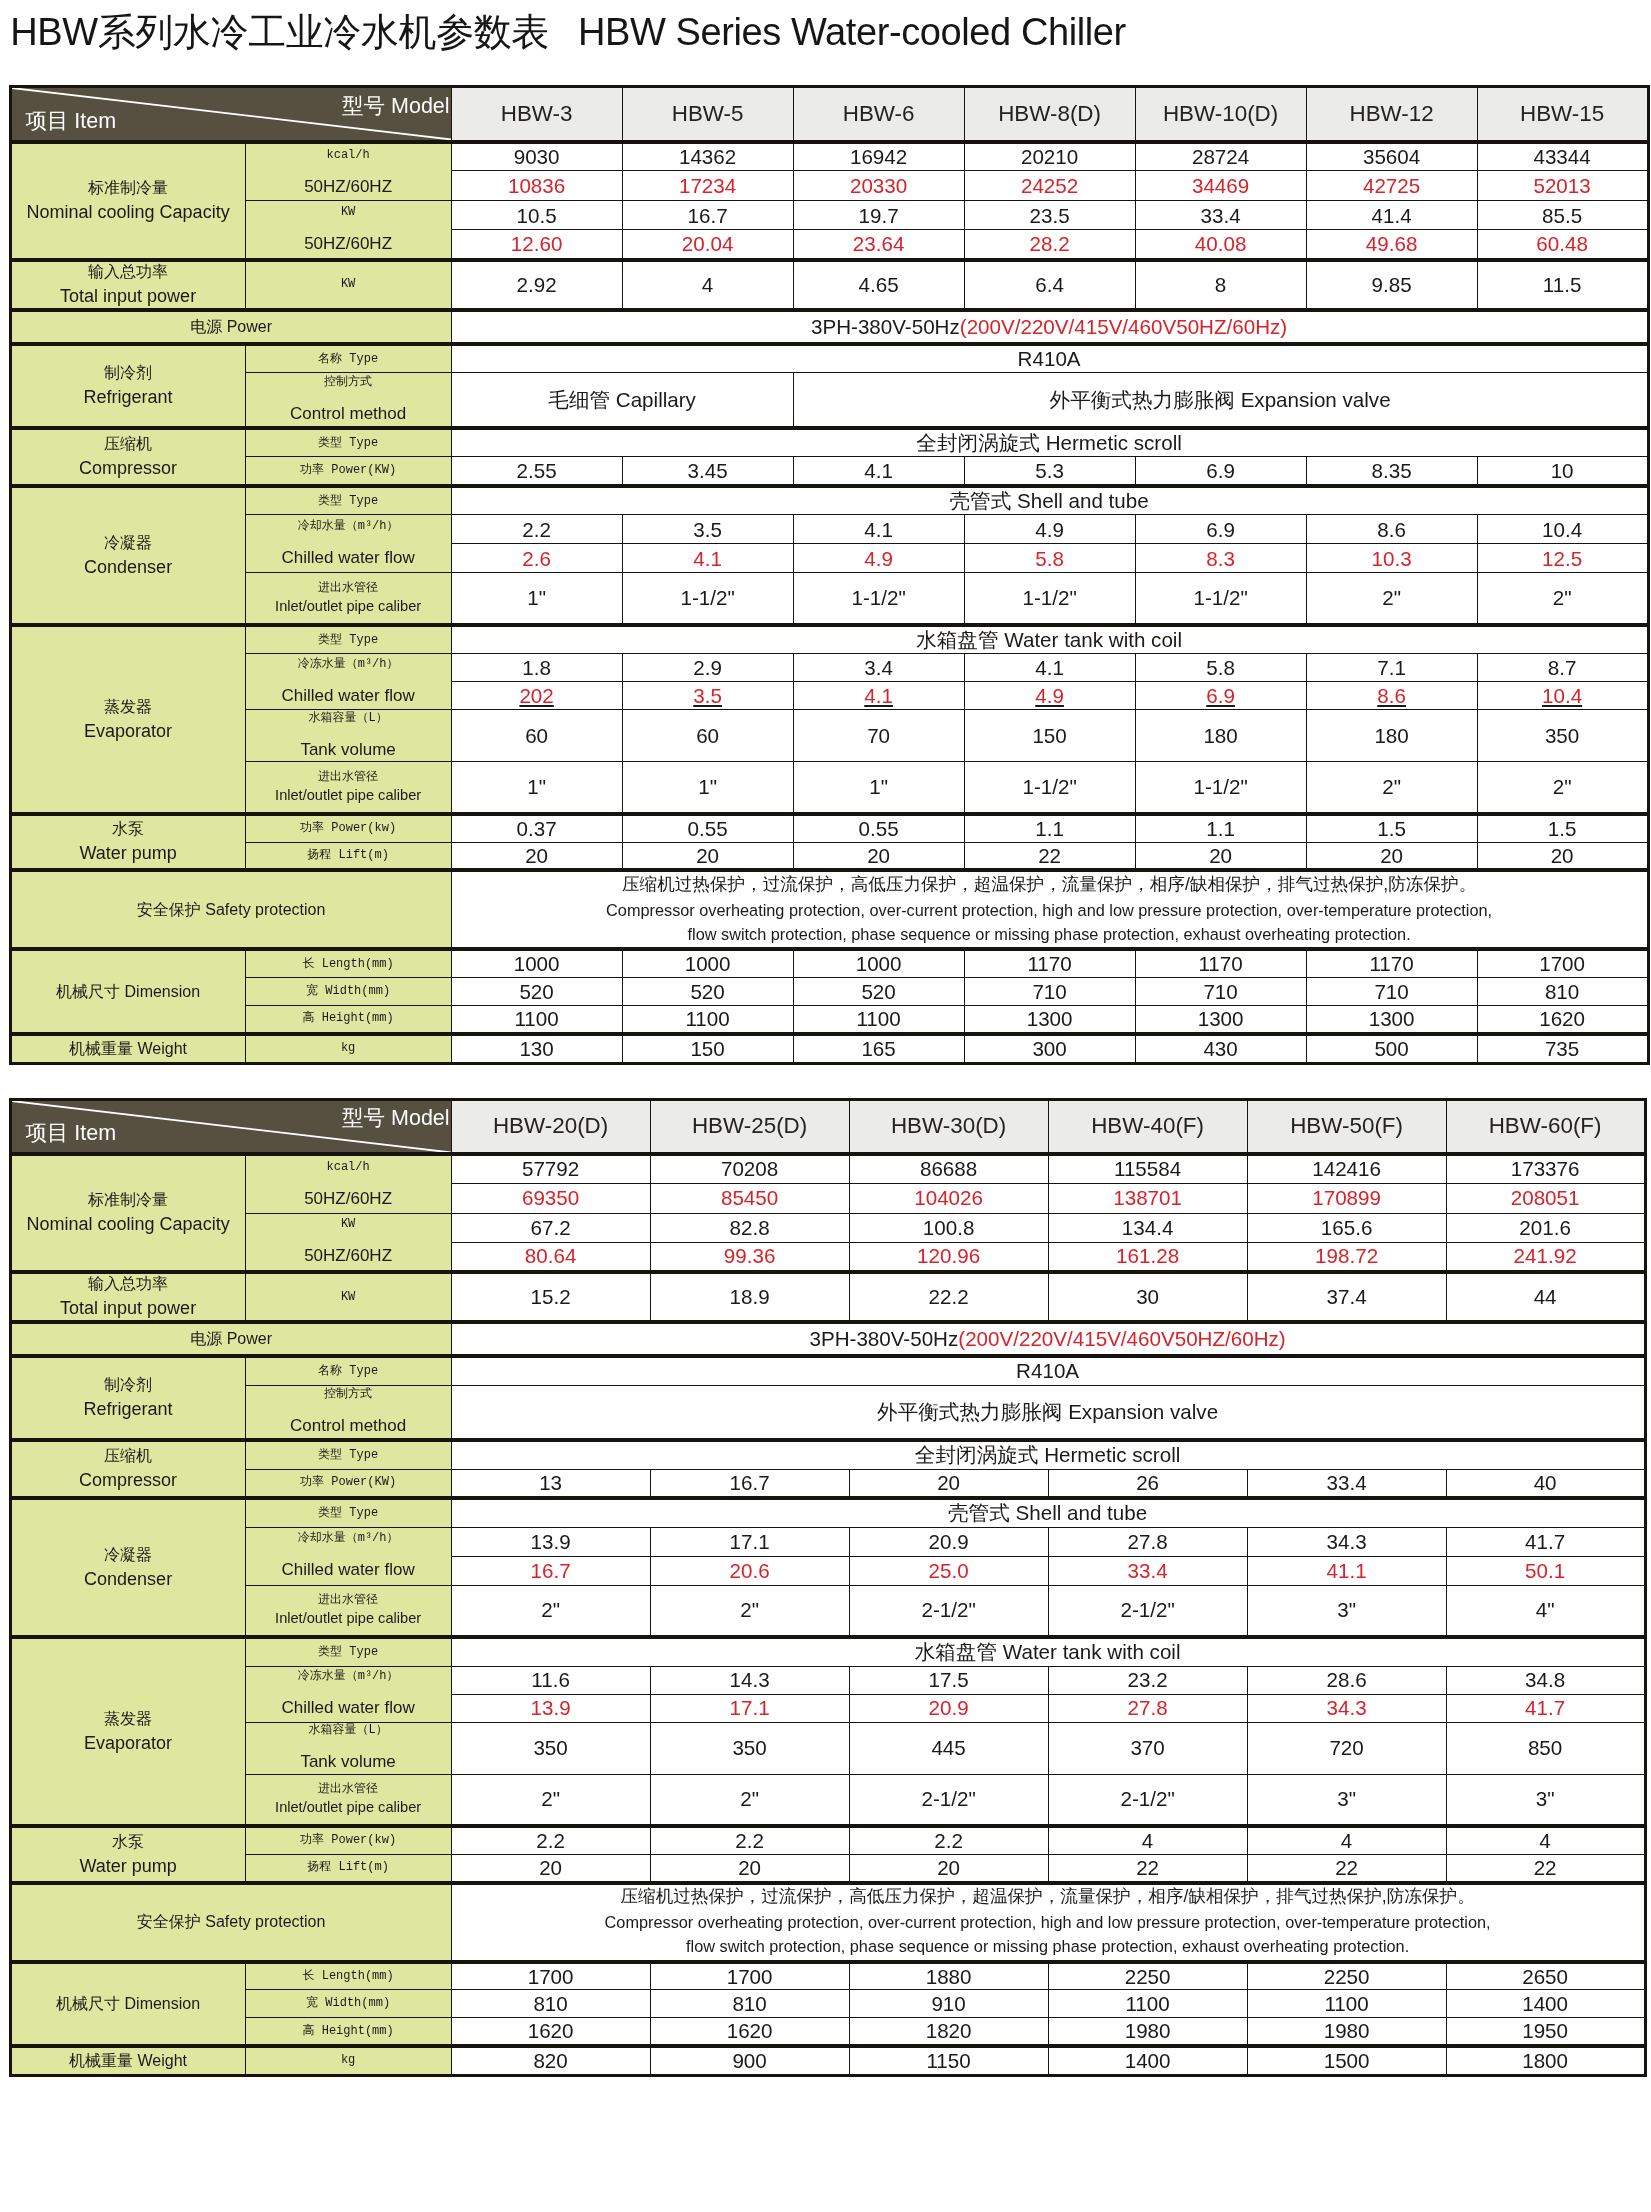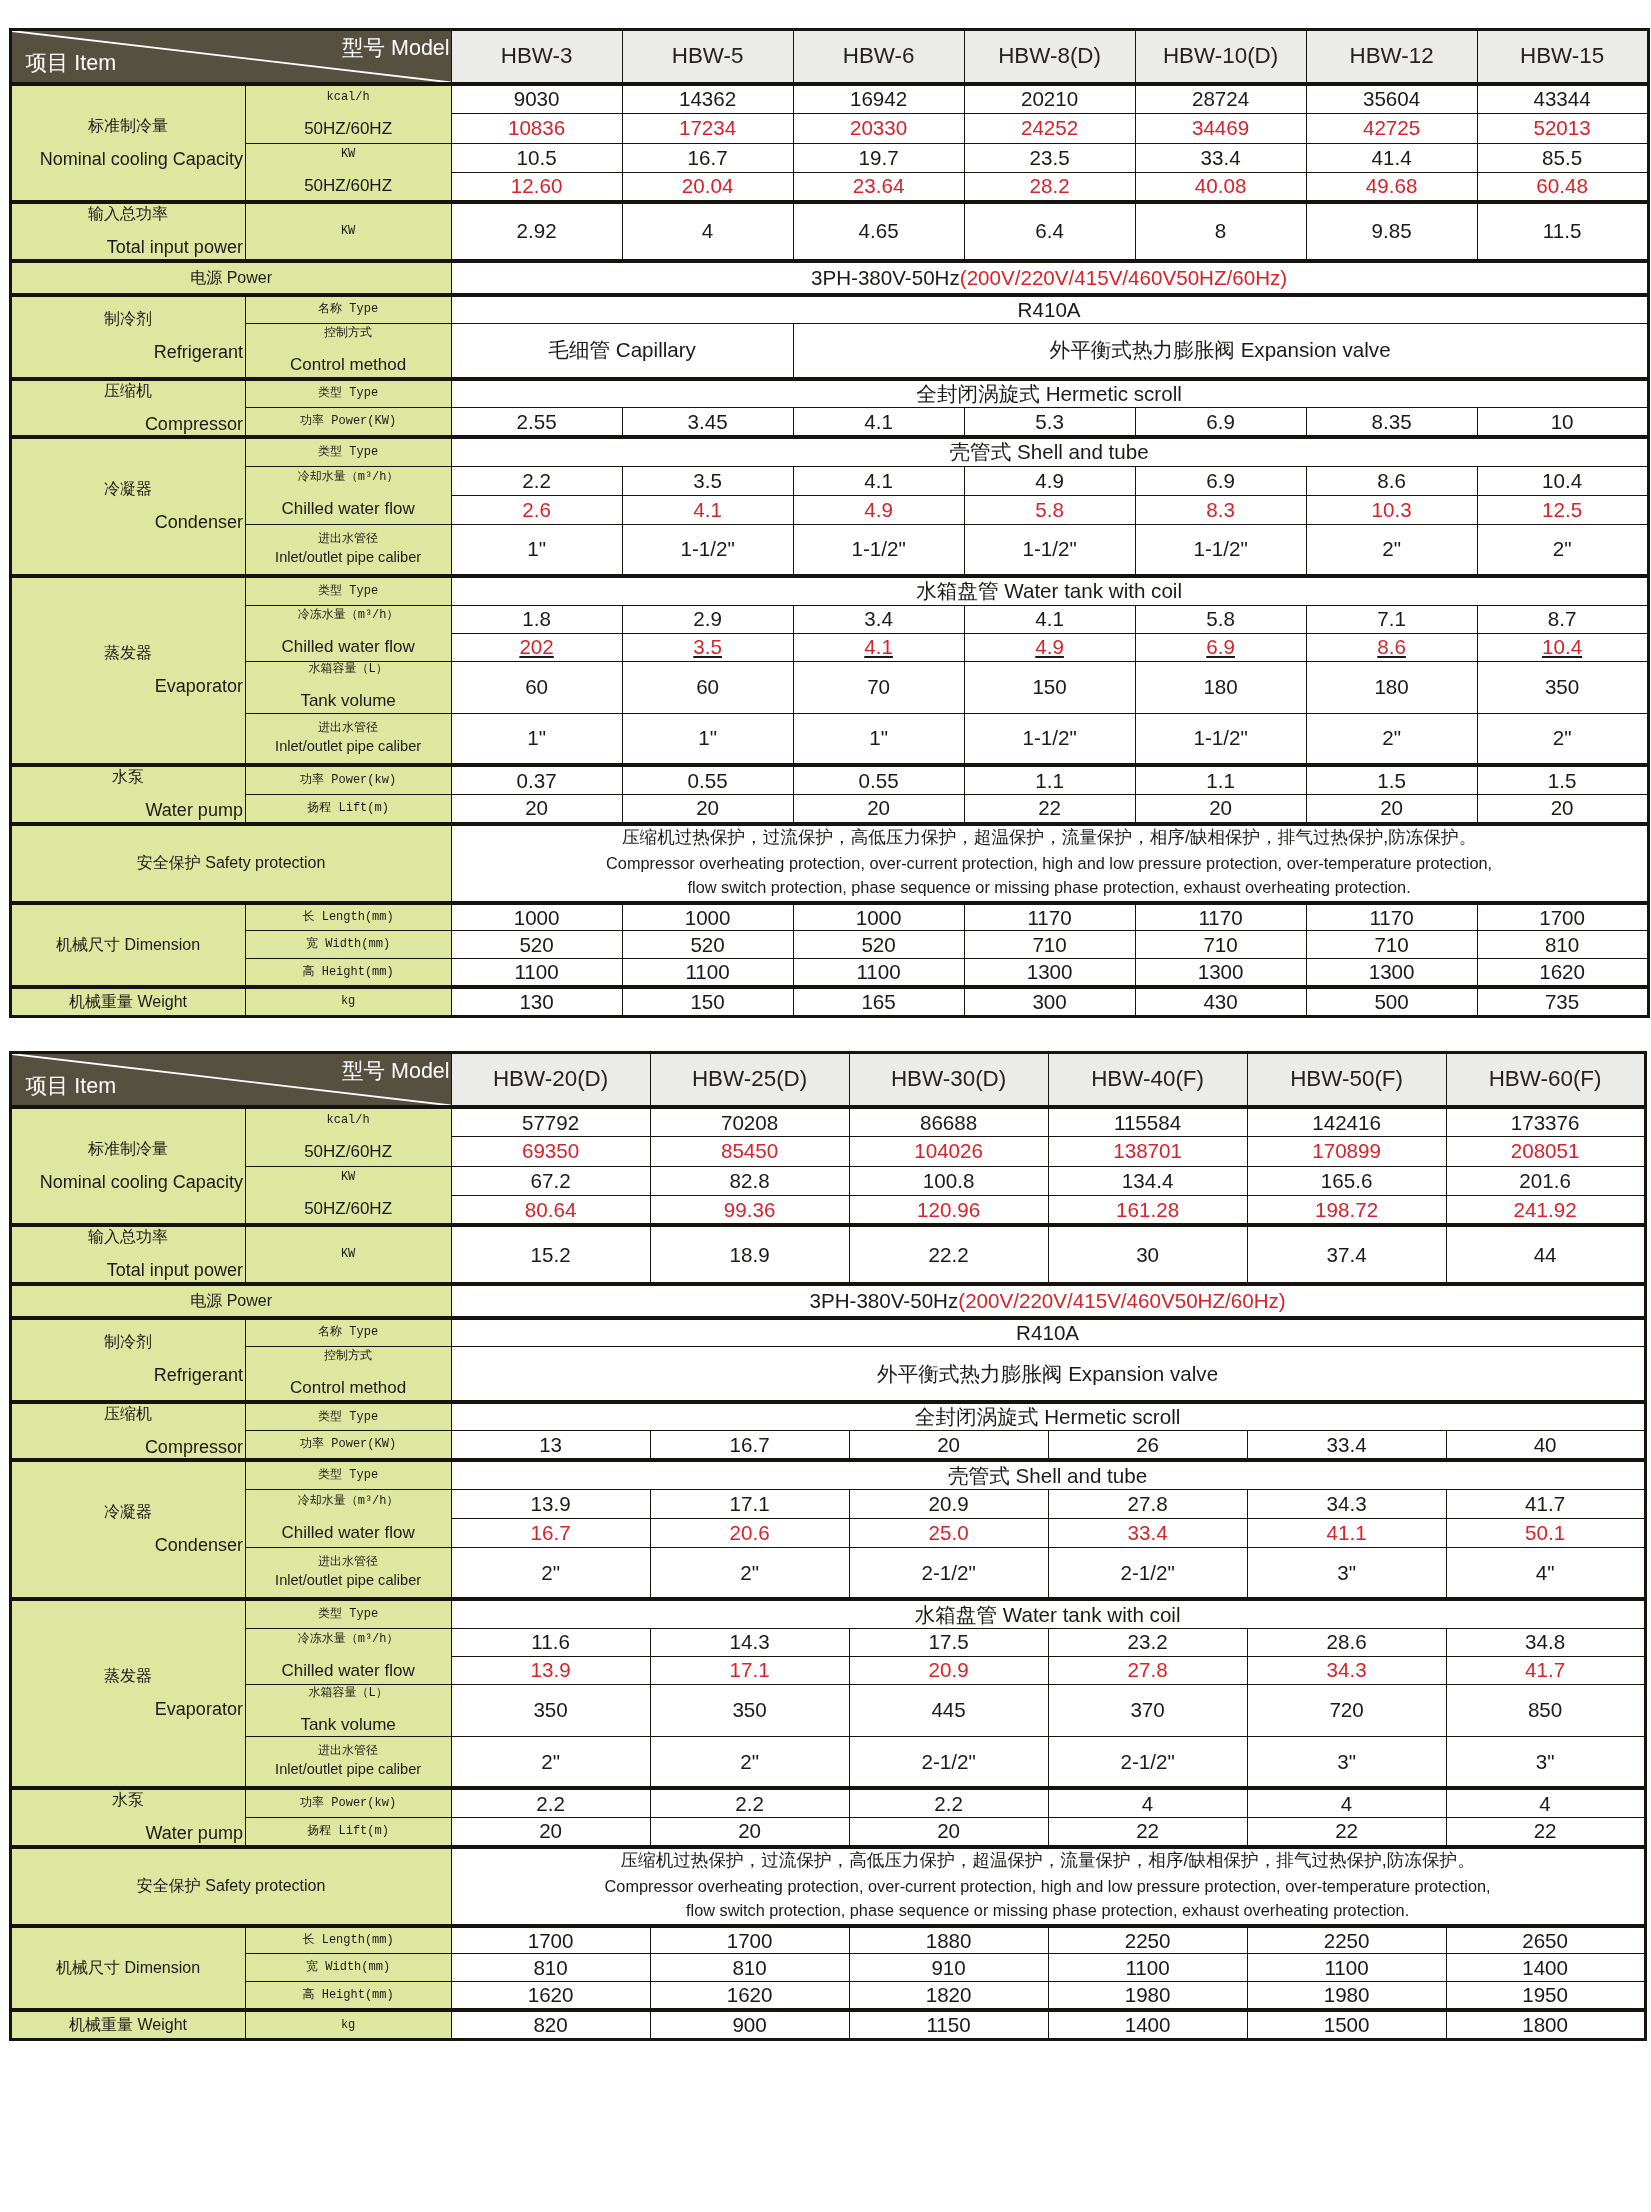--- a/index.html
+++ b/index.html
@@ -33,35 +33,38 @@
     overflow:hidden;line-height:1.25;
   }
   tr.bt > td{border-top-width:4.3px;}
   td.corner{background:var(--dark);position:relative;padding:0;}
   td.corner svg{position:absolute;left:0;top:0;width:100%;height:100%;display:block;}
   td.corner .cm{position:absolute;top:4.3px;right:1px;color:#fff;font-size:21.5px;}
   td.corner .ci{position:absolute;bottom:5.2px;left:13.8px;color:#fff;font-size:21.5px;}
   td.model{background:var(--graybg);font-size:22.4px;color:#26231f;}
   td.cat,td.sub{background:var(--green);}
   td.cat .l1{font-size:16px;}
-  td.cat .l2{font-size:18px;margin-top:12px;text-align:right;}
+  td.cat .l2{font-size:18px;margin-top:3px;}
   td.sub .l1{font-size:12px;font-family:Liberation Mono, monospace;}
   td.sub .l2{font-size:17px;margin-top:13px;}
   td.sub.sm .l2{font-size:14.6px;margin-top:0.9px;}
   td.data{font-size:20.6px;background:#fff;}
   td.data.red{color:var(--red);}
   td.power .pb{color:var(--ink);}
   td.power .pr{color:var(--red);}
   td.safety .lzh{font-size:17.6px;margin-bottom:3.4px;}
   td.safety .len{font-size:16.3px;line-height:1.45;}
 </style>
 </head>
 <body>
 
 <div class="page">
+  <div class="title">
+    <span>HBW系列水冷工业冷水机参数表</span><span class="title-en">HBW Series Water-cooled Chiller</span>
+  </div>
   <table id="t1">
       <colgroup>
         <col style="width: 235px;">
         <col style="width: 206px;">
         <col style="width: 171px;">
         <col style="width: 171px;">
         <col style="width: 171px;">
         <col style="width: 171px;">
         <col style="width: 171px;">
         <col style="width: 171px;">

